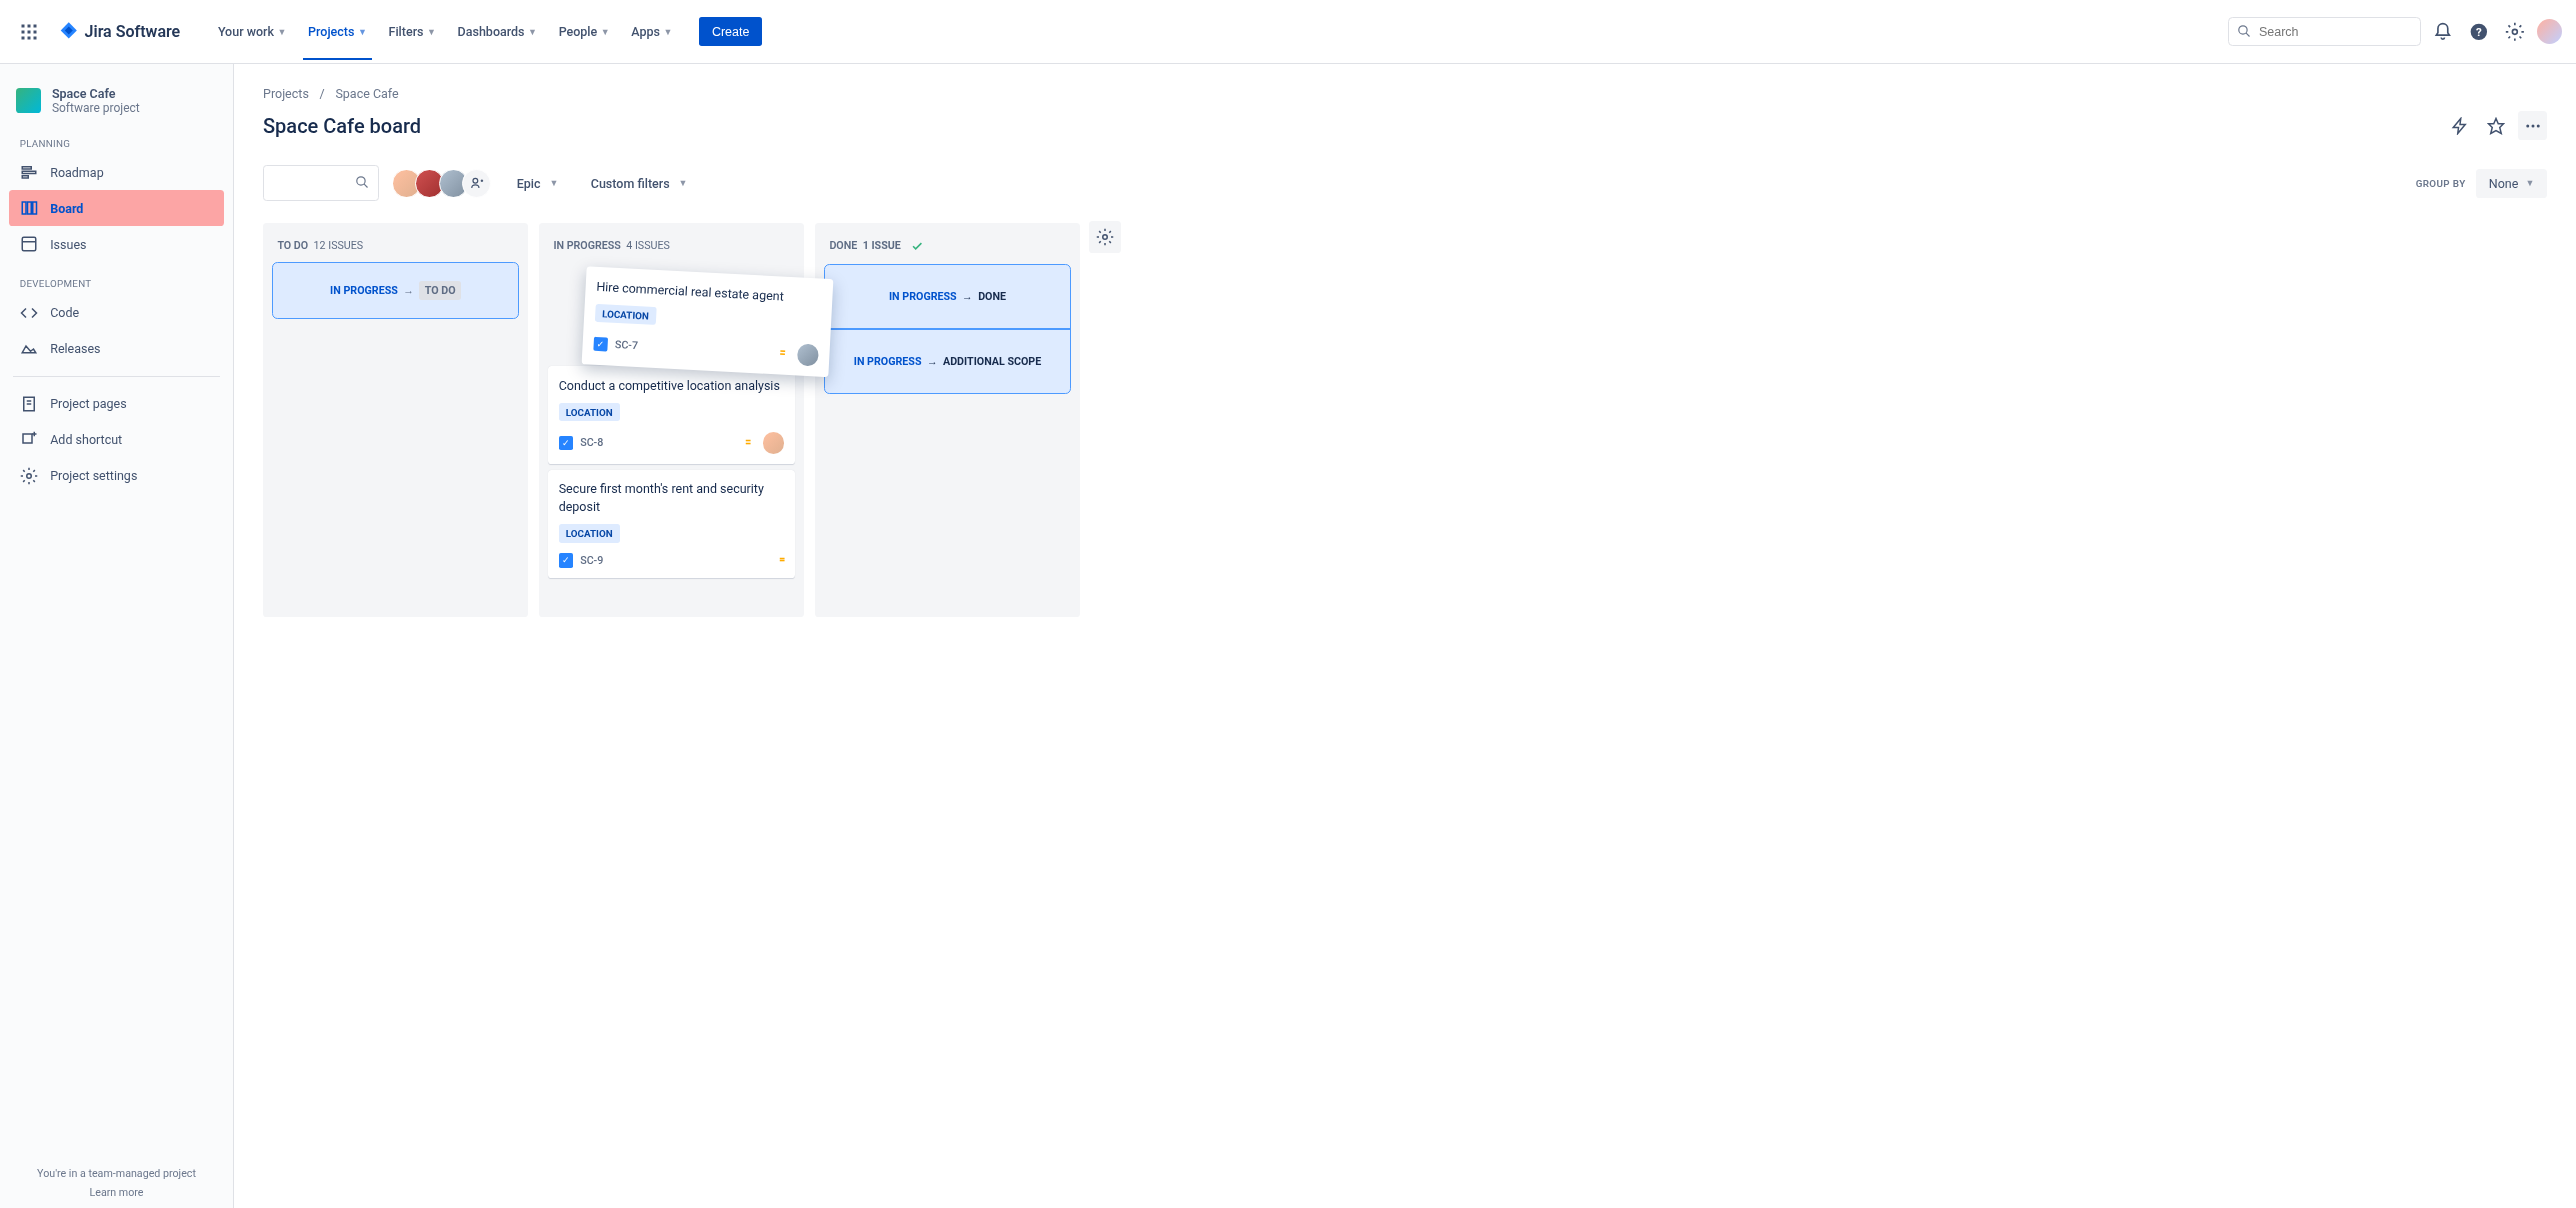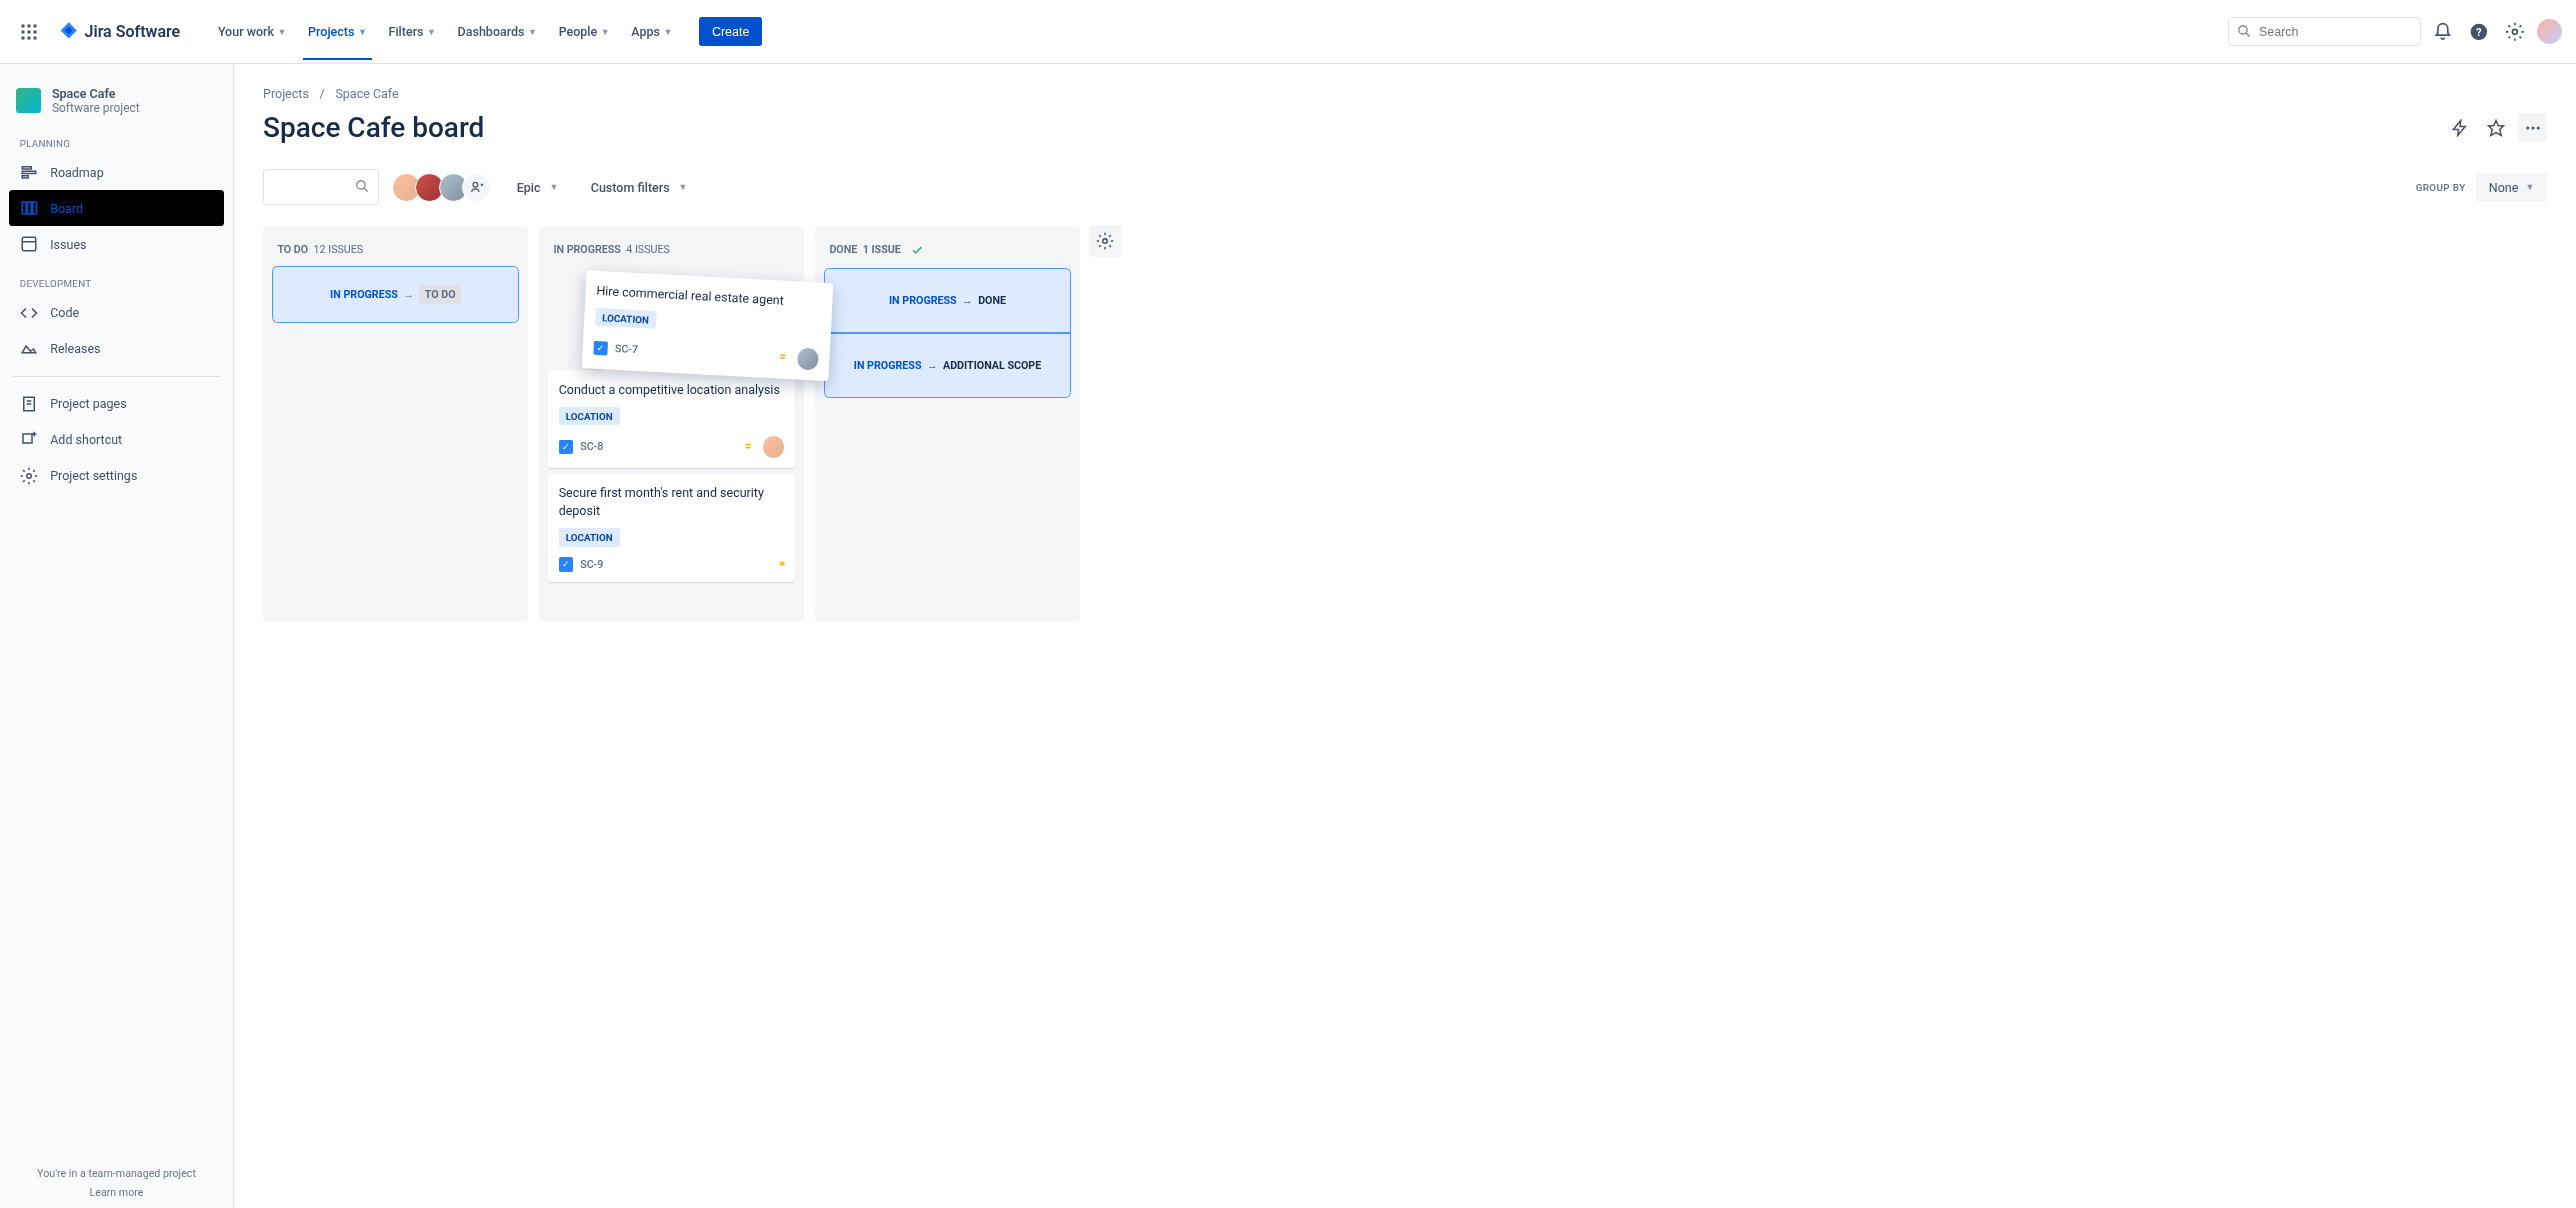--- a/index.html
+++ b/index.html
@@ -23,30 +23,30 @@
 .icon-btn { width: 29px; height: 29px; display: flex; align-items: center; justify-content: center; border-radius: 50%; cursor: pointer; color: #42526E; }
 .avatar { width: 25px; height: 25px; border-radius: 50%; background: #ddd; }
 .layout { display: flex; height: calc(100vh - 52px); }
 .sidebar { width: 234px; border-right: 0.9px solid #dfe1e6; background: #fafbfc; display: flex; flex-direction: column; padding: 21.5px 9px 10.7px 9px; }
 .project-header { display: flex; align-items: center; gap: 10.7px; padding: 0 7.2px 18px 7.2px; }
 .project-avatar { width: 25px; height: 25px; border-radius: 3.6px; background: linear-gradient(135deg,#36B37E,#00B8D9); }
 .project-name { font-weight: 600; font-size: 12.5px; color: #42526E; }
 .project-type { font-size: 12px; color: #6B778C; text-align: center; }
 .section-label { font-size: 9.8px; font-weight: 400; color: #6B778C; letter-spacing: 0.3px; padding: 5.4px 10.7px; }
 .side-item { display: flex; align-items: center; gap: 12.5px; padding: 9px 10.7px; border-radius: 3.6px; cursor: pointer; color: #42526E; font-size: 12.5px; }
-.side-item.active { background: #000000; color: #0052CC; font-weight: 400; }
+.side-item.active { background: #fca5a5; color: #0052CC; font-weight: 700; }
 .side-icon { width: 18px; height: 18px; display: flex; align-items: center; justify-content: center; }
 .divider { height: 0.9px; background: #dfe1e6; margin: 9px 3.6px; }
 .sidebar-footer { margin-top: auto; text-align: center; font-size: 10.7px; color: #6B778C; padding: 10.7px; }
 .sidebar-footer a { color: #6B778C; text-decoration: none; display: block; margin-top: 5.4px; }
 .main { flex: 1; padding: 21.5px 29px; overflow: auto; position: relative; }
 .breadcrumb { display: flex; align-items: center; gap: 10.7px; font-size: 12.5px; color: #6B778C; }
 .breadcrumb a { color: #6B778C; text-decoration: none; }
 .page-header { display: flex; align-items: center; margin-top: 10.7px; }
-.page-title { font-size: 28px; font-weight: 500; color: #172B4D; }
+.page-title { font-size: 20px; font-weight: 500; color: #172B4D; }
 .page-actions { margin-left: auto; display: flex; gap: 7.2px; }
 .square-btn { width: 29px; height: 29px; border-radius: 3.6px; display: flex; align-items: center; justify-content: center; cursor: pointer; color: #42526E; }
 .square-btn.bg { background: #f4f5f7; }
 .toolbar { display: flex; align-items: center; gap: 18px; margin-top: 25px; }
 .filter-input-wrap { width: 116px; height: 36px; border: 1.8px solid #dfe1e6; border-radius: 3.6px; display: flex; align-items: center; padding: 0 9px; }
 .filter-input-wrap input { border: none; width: 100%; outline: none; font-size: 12.5px; }
 .avatars-row { display: flex; }
 .avatars-row .av { width: 29px; height: 29px; border-radius: 50%; border: 1.8px solid #fff; margin-left: -5.4px; background: #ddd; }
 .avatars-row .add { background: #f4f5f7; display: flex; align-items: center; justify-content: center; }
 .filter-drop { display: flex; align-items: center; gap: 9px; color: #42526E; cursor: pointer; padding: 7.2px; font-weight: 500; }

